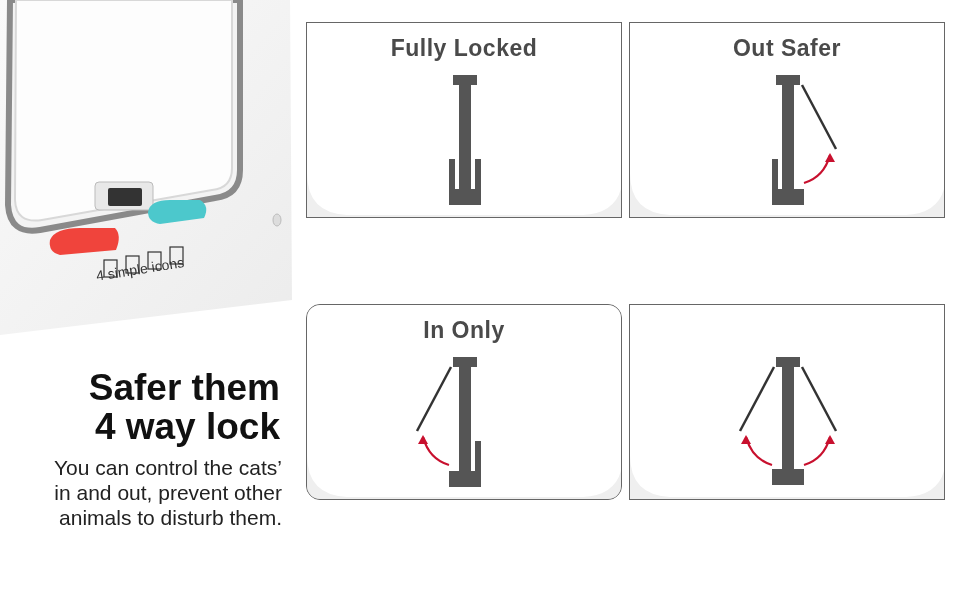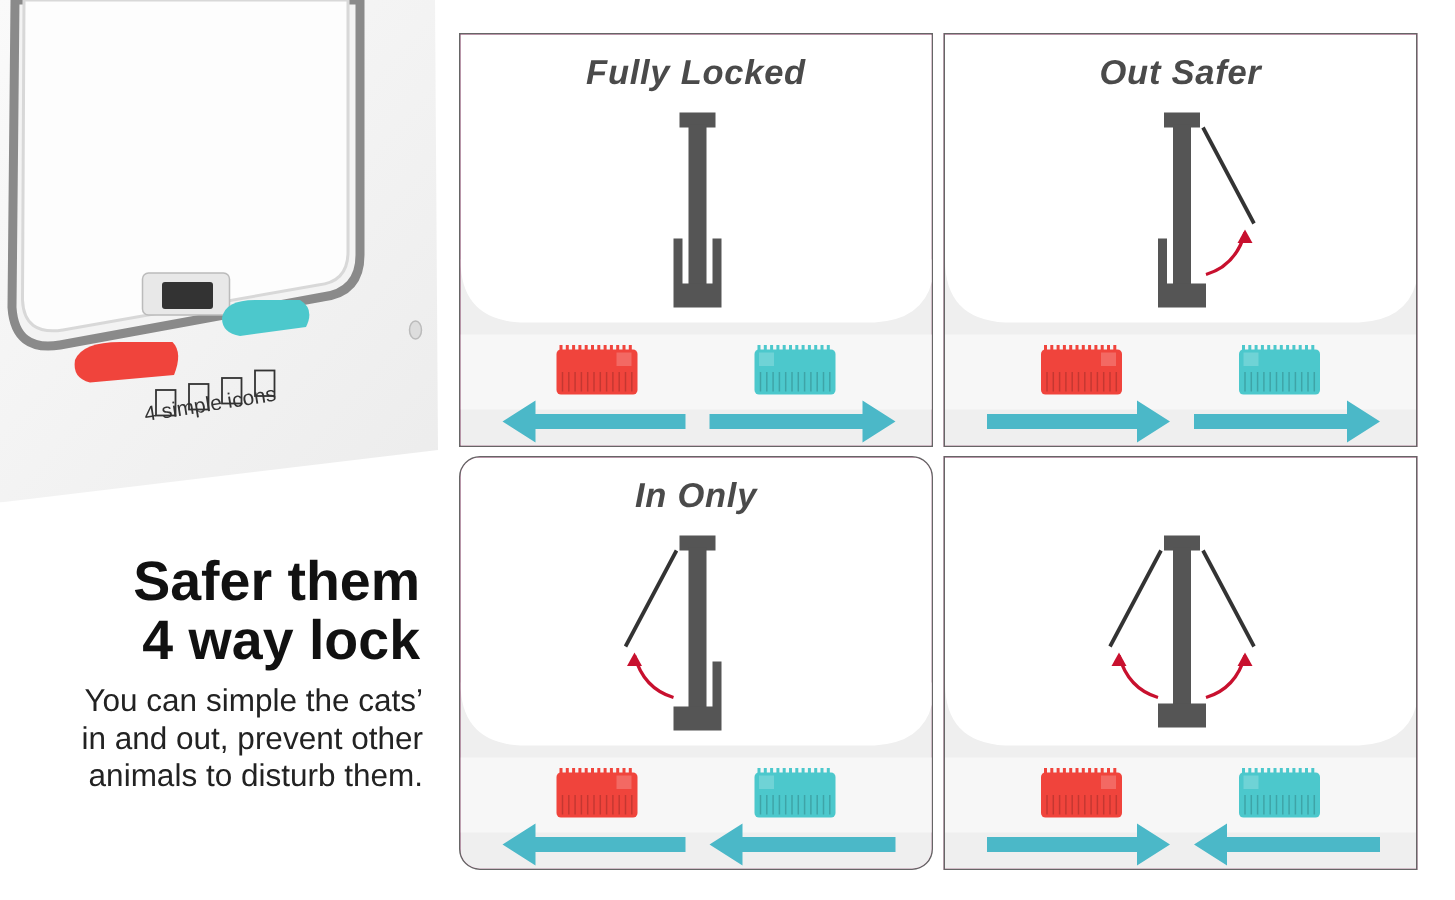--- a/index.html
+++ b/index.html
@@ -1,21 +1,21 @@
 <!DOCTYPE html>
 <html><head>
 <meta charset="utf-8">
 <style>
   html,body{margin:0;padding:0;background:#fff;}
   body{width:970px;height:600px;position:relative;overflow:hidden;font-family:"Liberation Sans",sans-serif;}
   .product{position:absolute;left:0;top:0;width:300px;height:335px;}
   .caption{position:absolute;left:95px;top:268px;font-size:14px;color:#333;transform:rotate(-9deg);transform-origin:left top;white-space:nowrap;}
   .headline{position:absolute;right:690px;top:368px;text-align:right;font-weight:bold;font-size:37px;line-height:39px;color:#111;white-space:nowrap;}
   .body-text{position:absolute;right:688px;top:455px;text-align:right;font-size:21px;line-height:25px;color:#222;white-space:nowrap;}
-  .panel{position:absolute;width:316px;height:276px;border:1.5px solid #666;background:#f9a8d4;overflow:hidden;box-sizing:border-box;font-style:italic;}
+  .panel{position:absolute;width:316px;height:196px;border:1.5px solid #666;background:#a3a3a3;overflow:hidden;box-sizing:border-box;}
   .panel .title{position:absolute;left:0;right:0;top:12px;text-align:center;font-weight:bold;font-size:23px;color:#4a4a4a;letter-spacing:0.5px;}
   .panel svg{position:absolute;left:0;top:0;}
 </style>
 </head>
 <body>
 
 <div class="product">
   <svg width="300" height="335" viewBox="0 0 300 335">
     <defs>
       <linearGradient id="frameG" x1="0" y1="0" x2="1" y2="1">
@@ -39,21 +39,21 @@
     <ellipse cx="277" cy="220" rx="4" ry="6" fill="#ddd" stroke="#bbb"></ellipse>
   </svg>
   <div class="caption">4 simple icons</div>
 </div>
 
 <div class="headline">
   <div>Safer them</div>
   <div>4 way lock</div>
 </div>
 <div class="body-text">
-  <div>You can simple the cats’</div>
+  <div>You can control the cats’</div>
   <div>in and out, prevent other</div>
   <div>animals to disturb them.</div>
 </div>
 
 <div class="panel" style="left:306px;top:22px;">
   <svg width="316" height="276" class="panel-art">
       <rect x="0" y="150" width="316" height="126" fill="#efefef"></rect>
       <path d="M0,0 L316,0 L316,150 Q316,190 276,192 L40,192 Q0,190 0,150 Z" fill="#fff"></path>
       <rect x="0" y="200" width="316" height="50" fill="#f7f7f7"></rect>
       <rect x="146" y="52" width="24" height="10" fill="#555555"></rect>

